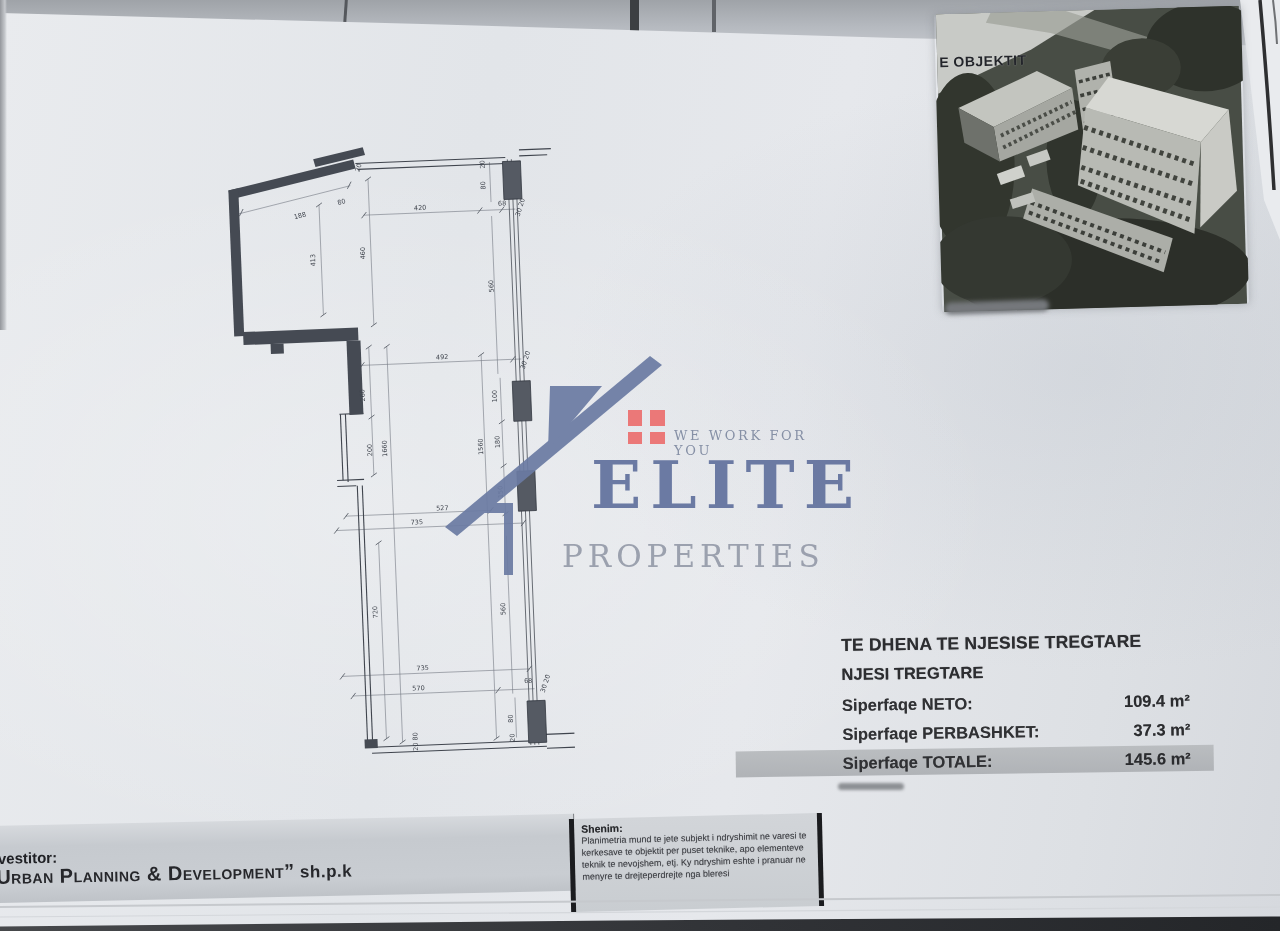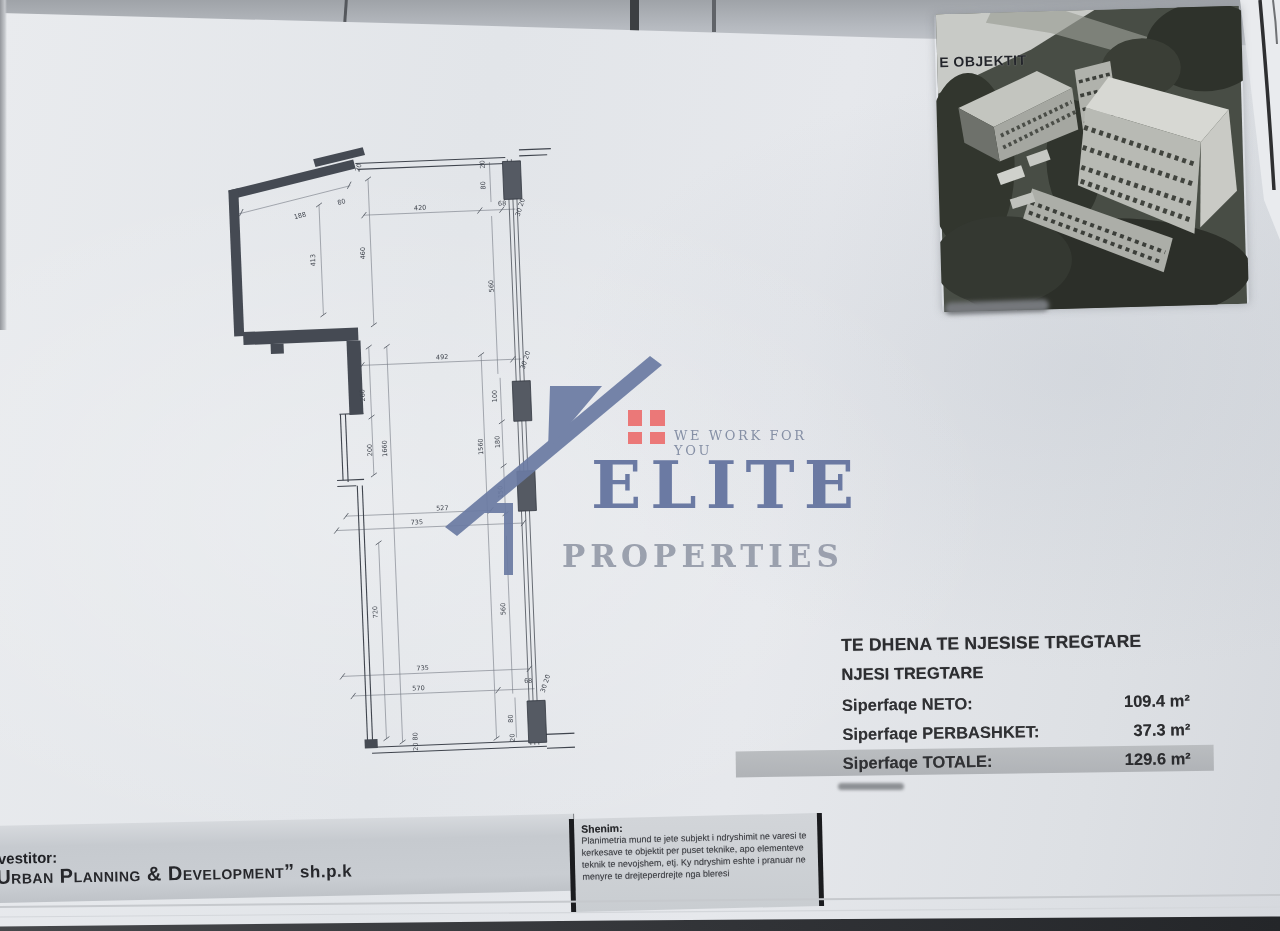--- a/index.html
+++ b/index.html
@@ -43,21 +43,21 @@
     letter-spacing:.5px;color:#23252a;text-shadow:0 0 1px rgba(240,240,240,.6);}
   .redact{position:absolute;left:945px;top:301px;width:104px;height:12px;border-radius:6px;
     background:#75787c;filter:blur(2px);transform:rotate(-2deg);}
   
   .logo{position:absolute;left:440px;top:350px;width:410px;height:250px;opacity:.92;}
   .logo-tagline{position:absolute;left:234px;top:78px;font-family:"DejaVu Serif",serif;
     font-size:13px;letter-spacing:2.6px;color:#7e89a0;}
   .logo-name{position:absolute;left:118px;top:96px;font-family:"DejaVu Serif",serif;
     font-size:66px;font-weight:bold;letter-spacing:9px;color:#61719d;margin-left:33px;}
   .logo-sub{position:absolute;left:122px;top:188px;font-family:"DejaVu Serif",serif;
-    font-size:31px;letter-spacing:5px;color:#959ba9;font-weight:bold;}
+    font-size:31px;letter-spacing:5px;color:#959ba9;}
   
   .datatable{position:absolute;left:842px;top:632px;width:428px;
     transform:rotate(-.8deg);color:#2c2d30;}
   .dt-title{font-size:17.5px;font-weight:bold;letter-spacing:.2px;
     text-shadow:0 0 .7px rgba(40,40,40,.55);}
   .dt-sub{font-size:16.5px;font-weight:bold;margin-top:9px;
     text-shadow:0 0 .7px rgba(40,40,40,.55);}
   .dt-rows{margin-top:12px;}
   .dt-row{position:relative;height:29px;width:348px;}
   .dt-row .lbl{position:relative;font-size:16.5px;font-weight:bold;color:#303134;
@@ -296,21 +296,21 @@
     <span class="logo-name">ELITE</span>
     <span class="logo-sub">PROPERTIES</span>
   </div>
 
   <div class="datatable">
     <div class="dt-title">TE DHENA TE NJESISE TREGTARE</div>
     <div class="dt-sub">NJESI TREGTARE</div>
     <div class="dt-rows">
         <div class="dt-row"><span class="lbl">Siperfaqe NETO:</span><span class="val">109.4 m²</span></div>
         <div class="dt-row"><span class="lbl">Siperfaqe PERBASHKET:</span><span class="val">37.3 m²</span></div>
-        <div class="dt-row"><div class="hl-bar"></div><span class="lbl">Siperfaqe TOTALE:</span><span class="val">129.6 m²</span></div>
+        <div class="dt-row"><div class="hl-bar"></div><span class="lbl">Siperfaqe TOTALE:</span><span class="val">145.6 m²</span></div>
       </div>
   </div>
   <div class="smudge"></div>
 
   <div class="investor">
     <div class="inv-prefix">vestitor:</div>
     <div class="inv-company">
       <span class="caps">Urban Planning &amp; Development”</span><span class="suffix"> sh.p.k</span>
     </div>
   </div>

